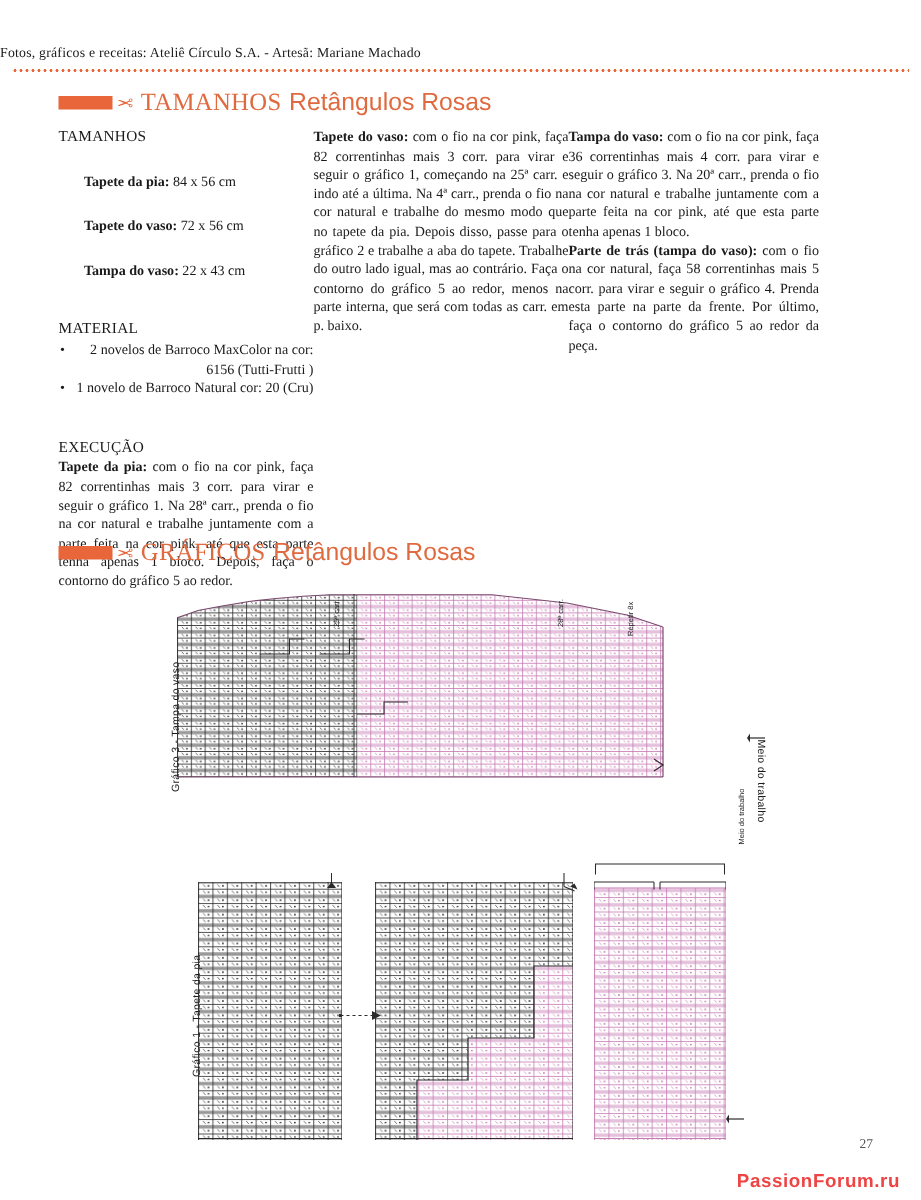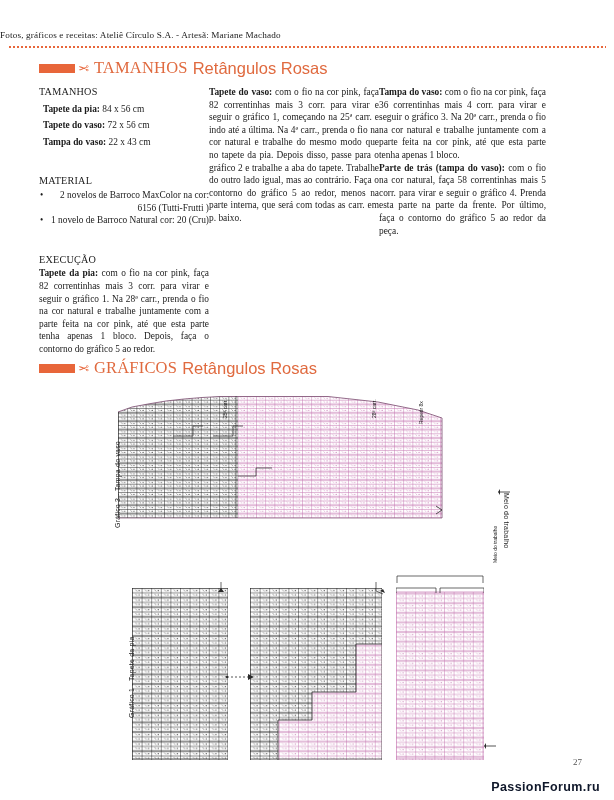--- a/index.html
+++ b/index.html
@@ -89,21 +89,21 @@
     font-family: "Liberation Serif", serif;
   }
   .col.c3 { width: 167px; }
   .head {
     font-size: 10.2px;
     letter-spacing: 0.2px;
     margin: 0 0 1px 0;
     font-weight: normal;
   }
   .head.spaced { margin-top: 27px; }
-  .kv { margin: 4px; }
+  .kv { margin: 17px; }
   .kv b { font-weight: bold; }
   ul.mat {
     list-style: none;
     margin: 1px 0 0 0;
     padding: 0;
   }
   ul.mat li {
     position: relative;
     padding-left: 9px;
     margin-bottom: 0;
@@ -155,21 +155,21 @@
     font-family: "Liberation Serif", serif;
     font-size: 9px;
     color: #555;
   }
   #watermark {
     position: absolute;
     right: 14px; bottom: 6px;
     font-family: "Liberation Sans", sans-serif;
     font-size: 12.5px;
     font-weight: bold;
-    color: #0f172a;
+    color: #ef4444;
     letter-spacing: 0.4px;
     text-align: right;
   }
 </style>
 </head>
 <body>
 
 <div id="page-header">
   <div class="credit">Fotos, gráficos e receitas: Ateliê Círculo S.A.  -  Artesã: Mariane Machado</div>
 </div>

